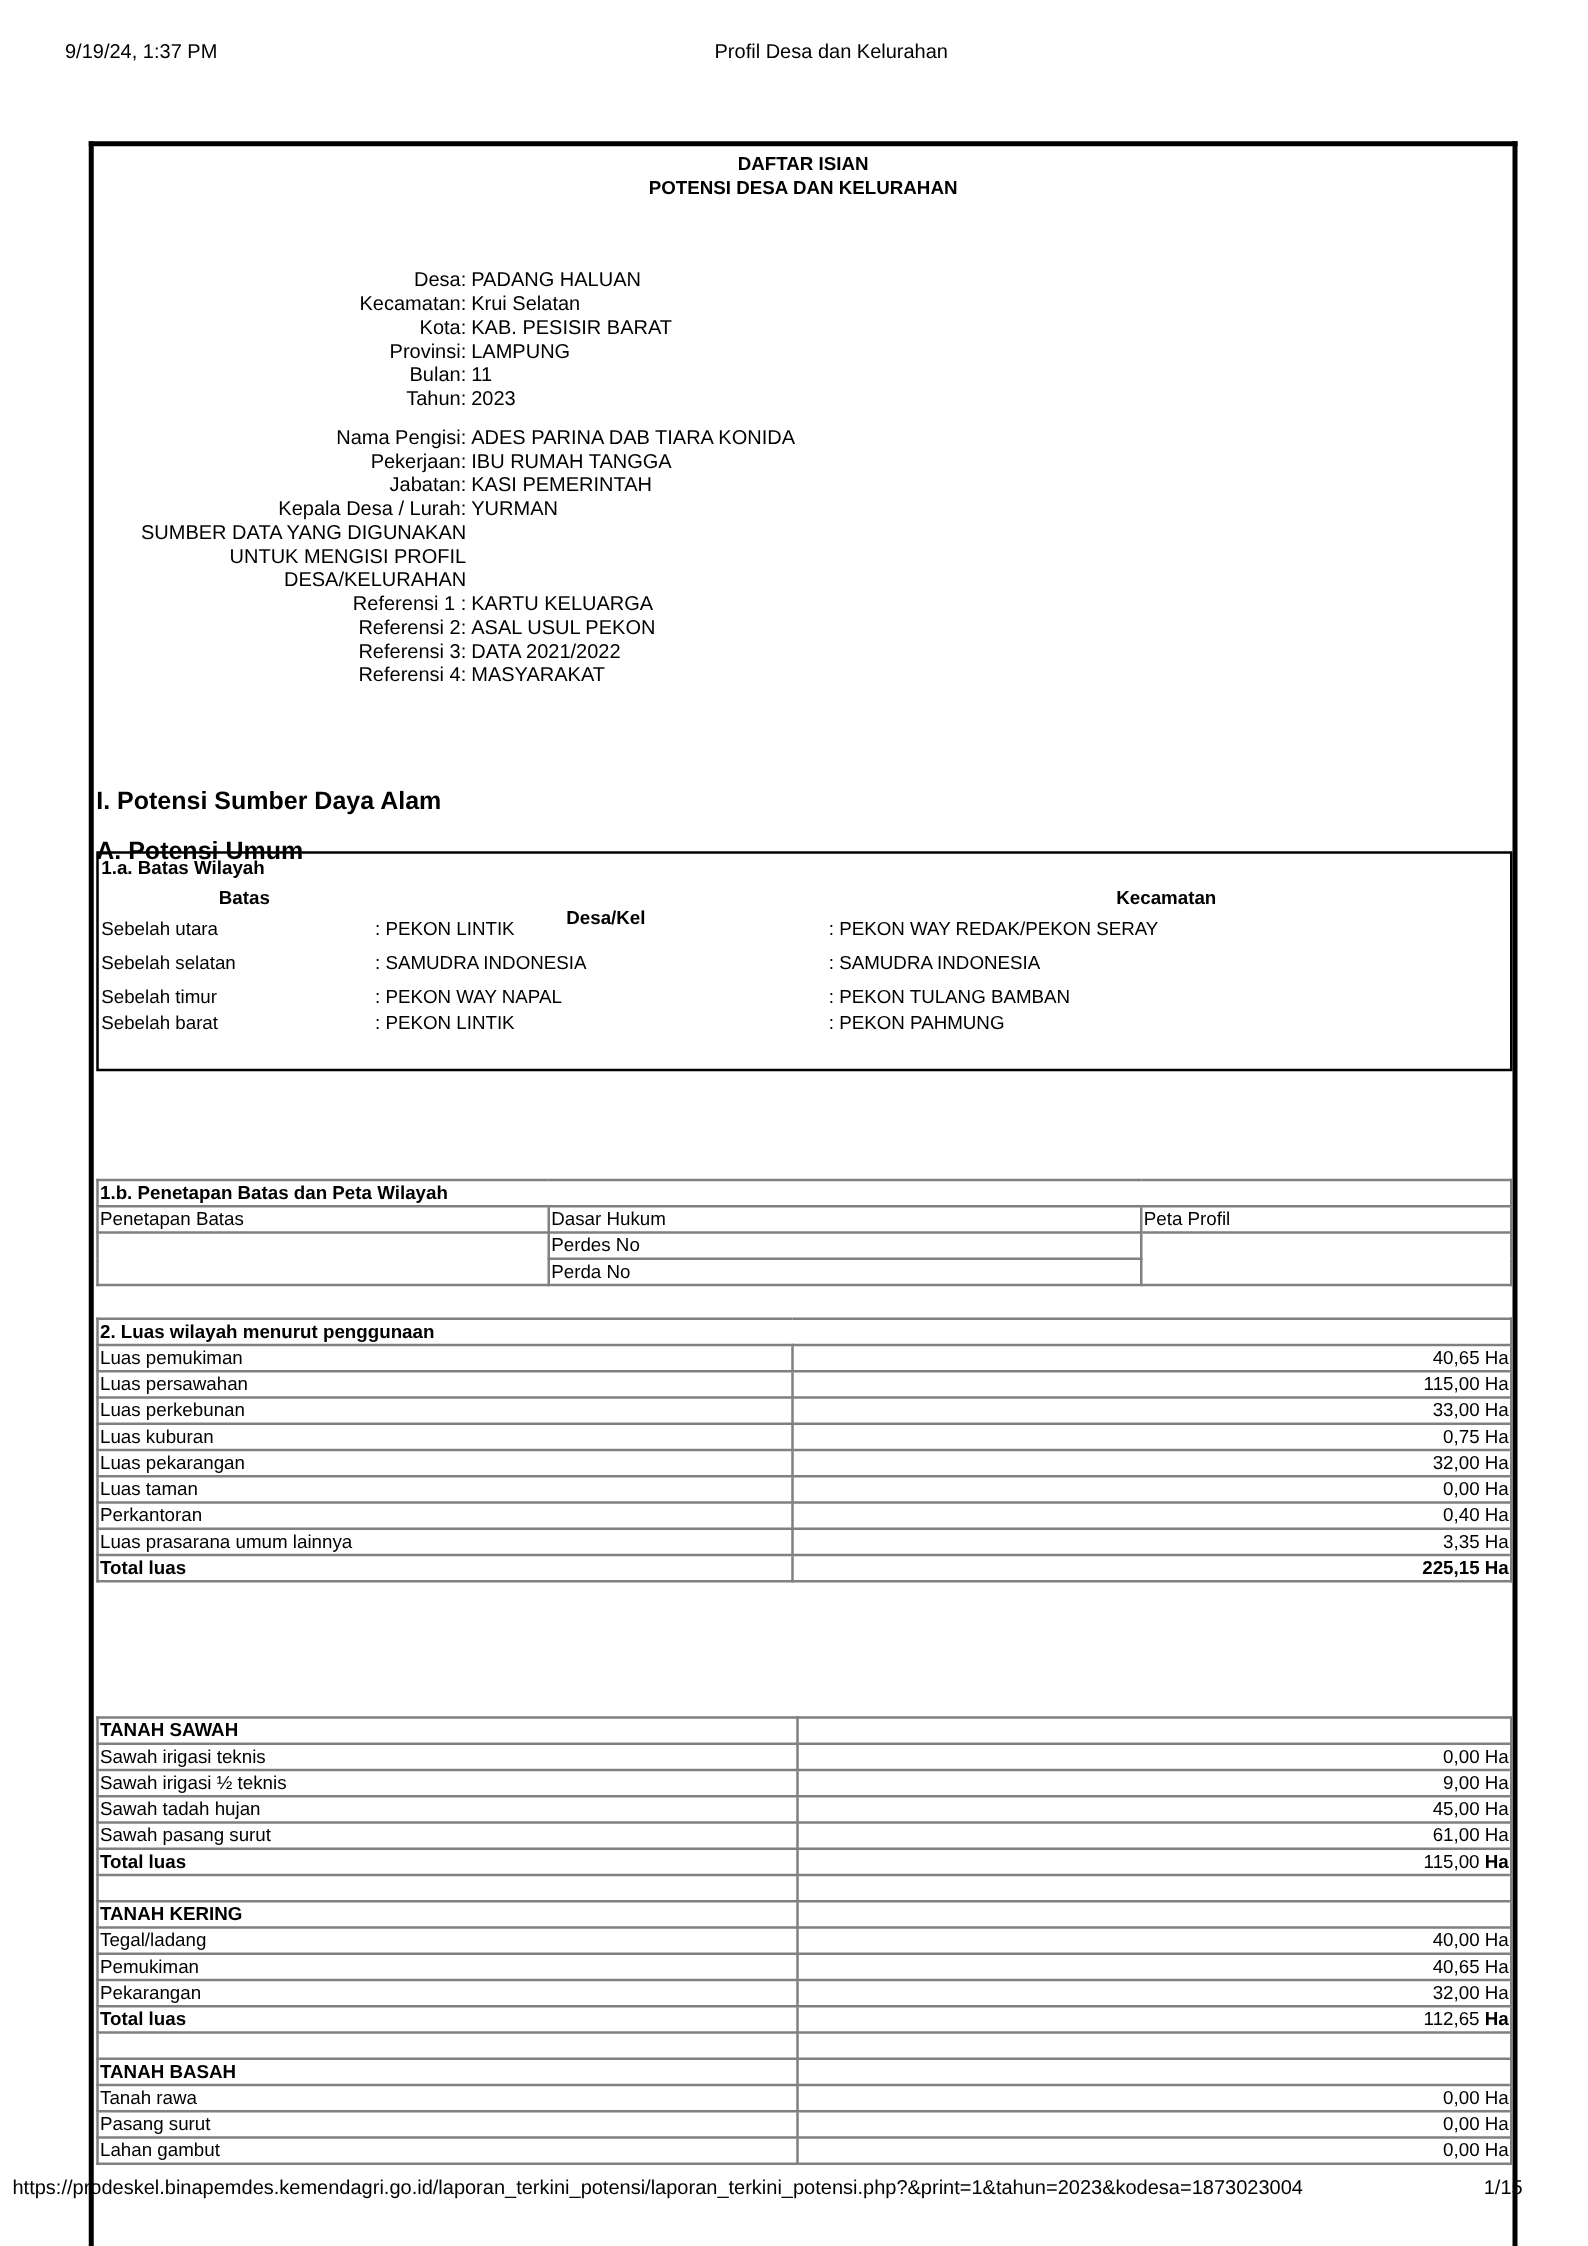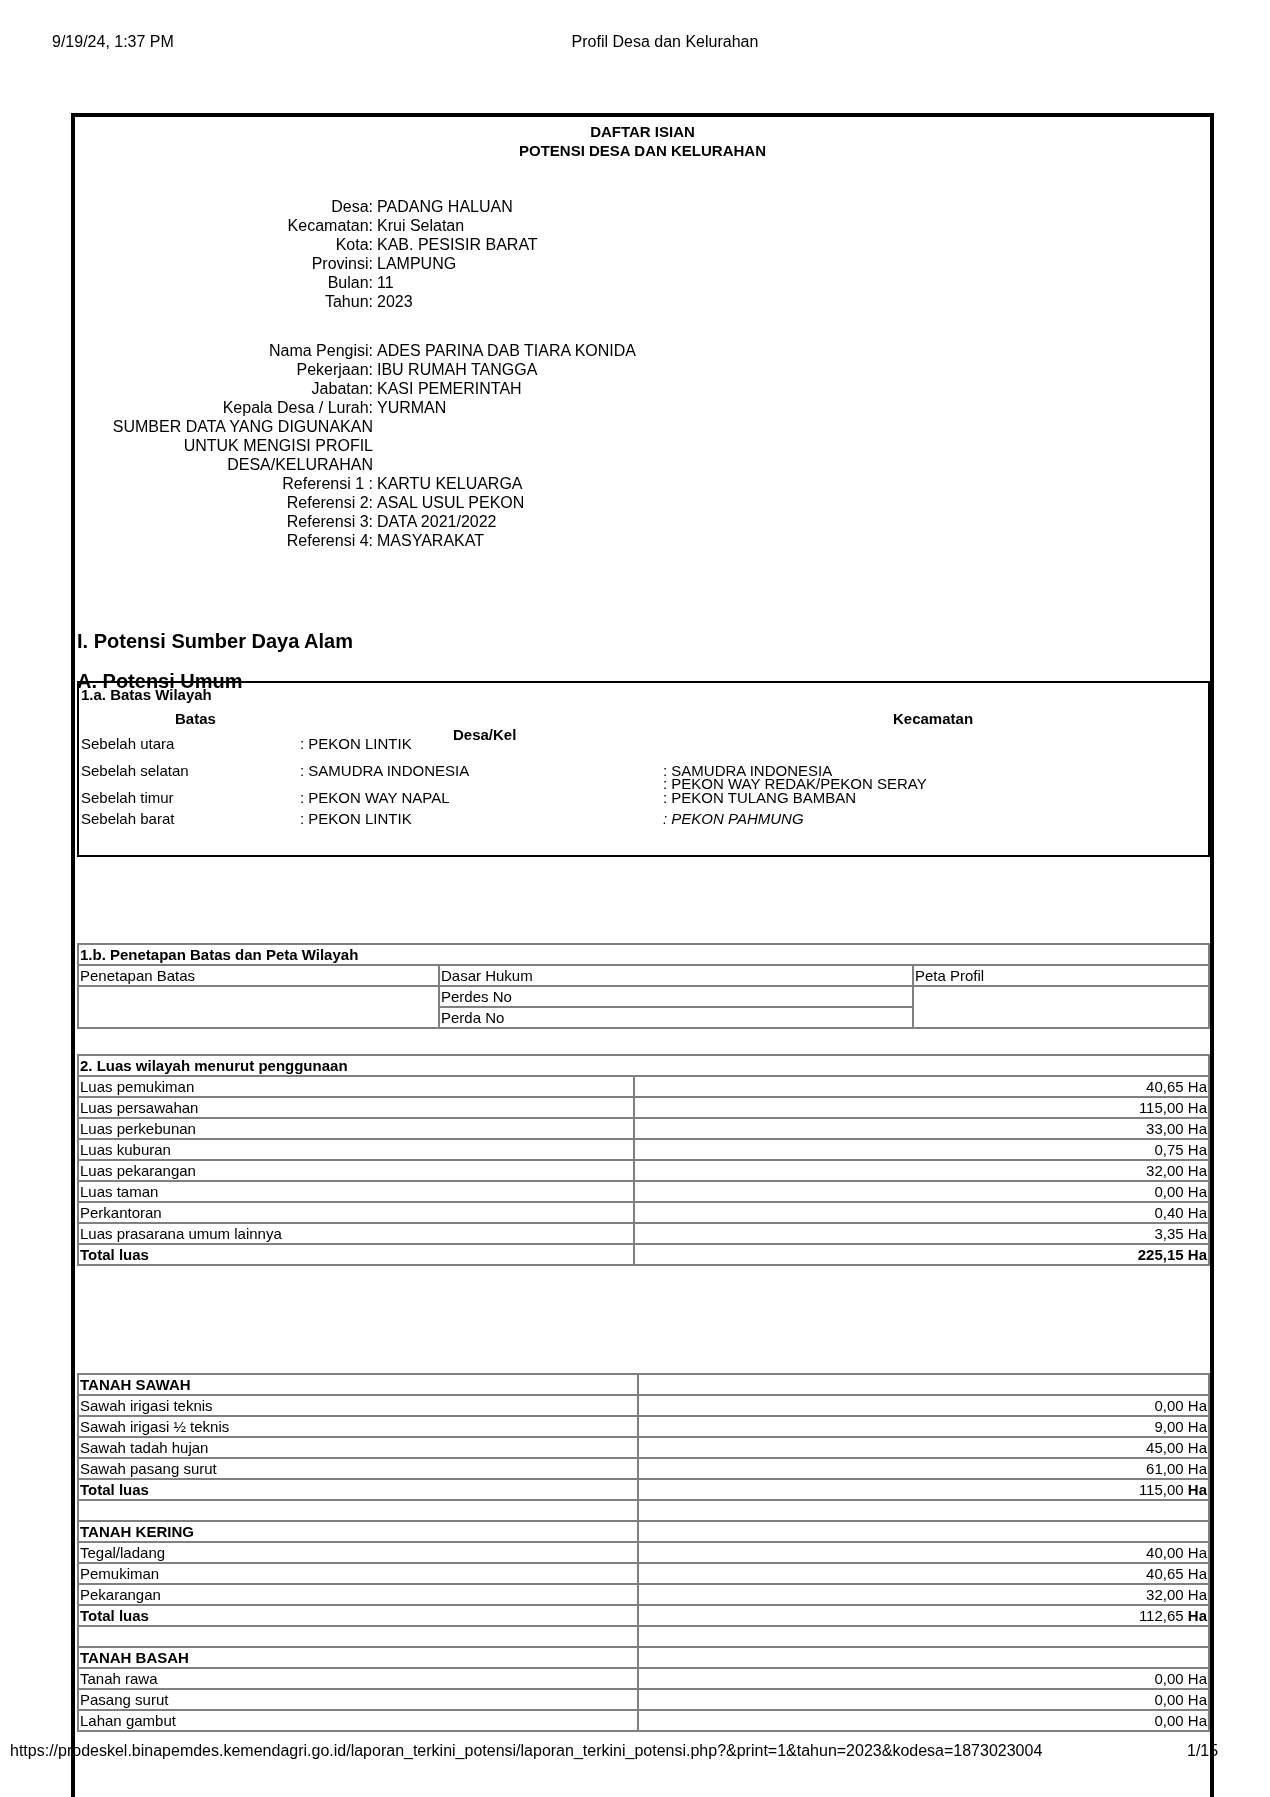--- a/index.html
+++ b/index.html
@@ -28,21 +28,21 @@
     .doc-title {
       position: absolute; top: 5px; left: 0; width: 100%; text-align: center;
       font-weight: bold; font-size: 15px; line-height: 19px;
     }
     .ident {
       position: absolute; left: 0; width: 600px; font-size: 16px; line-height: 19px;
     }
     .ident .row { display: flex; }
     .ident .lbl { width: 298px; text-align: right; flex: none; white-space: nowrap; }
     .ident .val { padding-left: 4px; white-space: nowrap; }
-    .ident-1 { top: 80px; }
+    .ident-1 { top: 98px; }
     .ident-2 { top: 224px; }
 
     .sec-heading {
       position: absolute; left: 2px; font-weight: bold; font-size: 20px;
     }
     .sec-i { top: 513px; }
     .sec-a { top: 553px; }
 
     .box-1a {
       position: absolute; left: 2px; top: 564px; width: 1133px; height: 176px;
@@ -164,33 +164,33 @@
   <div class="sec-heading sec-a">A. Potensi Umum</div>
 
   <div class="box-1a">
     <div class="cap">1.a. Batas Wilayah</div>
     <div class="hdr" style="left:96px;">Batas</div>
     <div class="hdr" style="left:374px;margin-top:16px;">Desa/Kel</div>
     <div class="hdr" style="left:814px;">Kecamatan</div>
 
     <div class="r c1" style="top:52px;">Sebelah utara</div>
     <div class="r c2" style="top:52px;">: PEKON LINTIK</div>
-    <div class="r c3" style="top:52px;margin-top:40px;">: PEKON WAY REDAK/PEKON SERAY</div>
+    <div class="r c3" style="top:52px;">: PEKON WAY REDAK/PEKON SERAY</div>
 
     <div class="r c1" style="top:79px;">Sebelah selatan</div>
     <div class="r c2" style="top:79px;">: SAMUDRA INDONESIA</div>
     <div class="r c3" style="top:79px;">: SAMUDRA INDONESIA</div>
 
     <div class="r c1" style="top:106px;">Sebelah timur</div>
     <div class="r c2" style="top:106px;">: PEKON WAY NAPAL</div>
     <div class="r c3" style="top:106px;">: PEKON TULANG BAMBAN</div>
 
     <div class="r c1" style="top:127px;">Sebelah barat</div>
     <div class="r c2" style="top:127px;">: PEKON LINTIK</div>
-    <div class="r c3" style="top:127px;font-style:italic;">: PEKON PAHMUNG</div>
+    <div class="r c3" style="top:127px;">: PEKON PAHMUNG</div>
   </div>
 
   <table class="grid t-1b">
     <colgroup>
         <col style="width:361px">
         <col style="width:474px">
         <col>
       </colgroup>
     <tbody>
         <tr>

